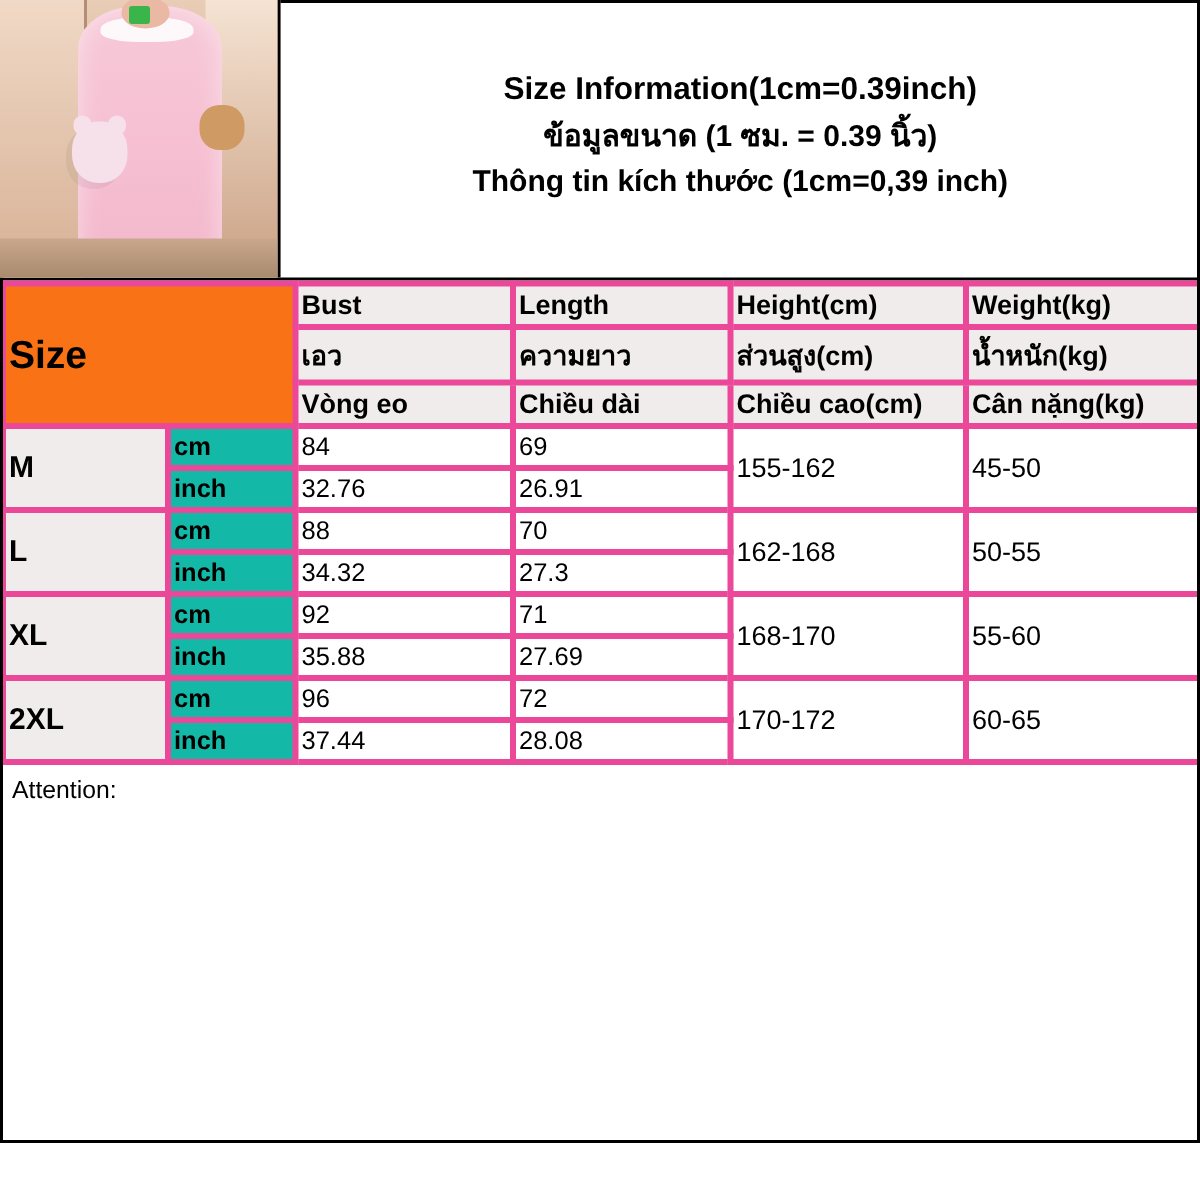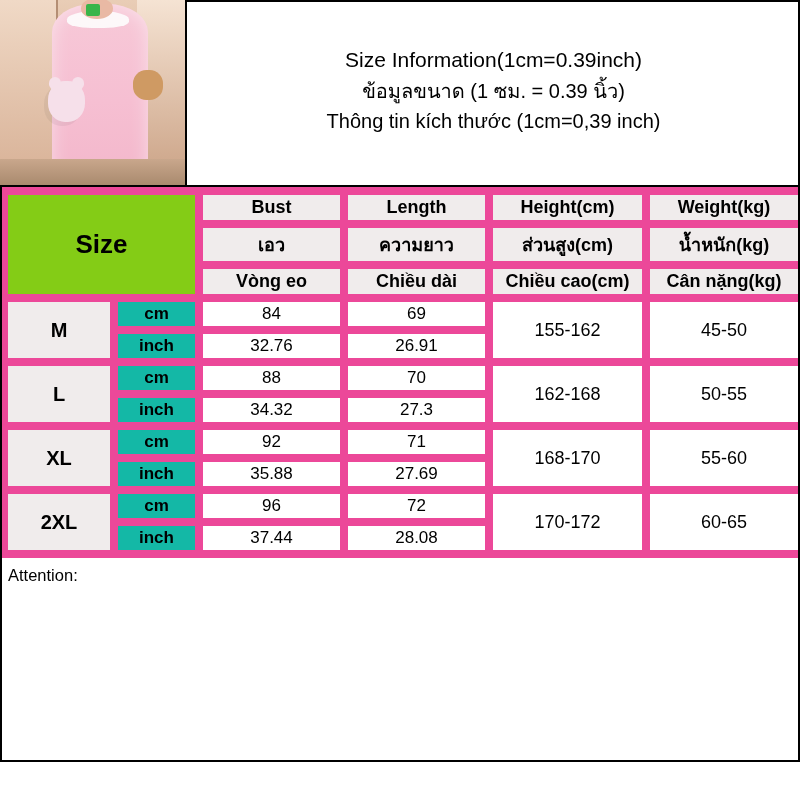--- a/index.html
+++ b/index.html
@@ -111,50 +111,50 @@
     flex: 1 1 auto;
     display: flex;
     flex-direction: column;
     align-items: center;
     justify-content: center;
     gap: 6px;
     padding: 6px 10px 10px 10px;
     box-sizing: border-box;
   }
   .titleblock .t {
-    font-weight: normal;
+    font-weight: bold;
     font-size: 21px;
     line-height: 1.22;
     text-align: right;
     white-space: nowrap;
   }
   .titleblock .t.th { font-size: 20px; }
   .titleblock .t.vi { font-size: 20px; }
 
   
   table.sizetable {
     width: 800px;
     border-collapse: collapse;
     table-layout: fixed;
   }
   table.sizetable td {
-    border: 8px solid #ec4899;
-    text-align: center;
+    border: 4px solid #ec4899;
+    text-align: left;
     vertical-align: middle;
     font-size: 17px;
     padding: 2px 2px;
     background: #ffffff;
   }
   table.sizetable td.hdr {
     background: #f0ecec;
     font-weight: bold;
     font-size: 18px;
   }
   table.sizetable td.sizecell {
-    background: #84cc16;
+    background: #f97316;
     font-weight: bold;
     font-size: 26px;
   }
   table.sizetable td.unit {
     background: #14b8a6;
     font-weight: bold;
     font-size: 17px;
   }
   table.sizetable td.sizelabel {
     background: #f0ecec;

